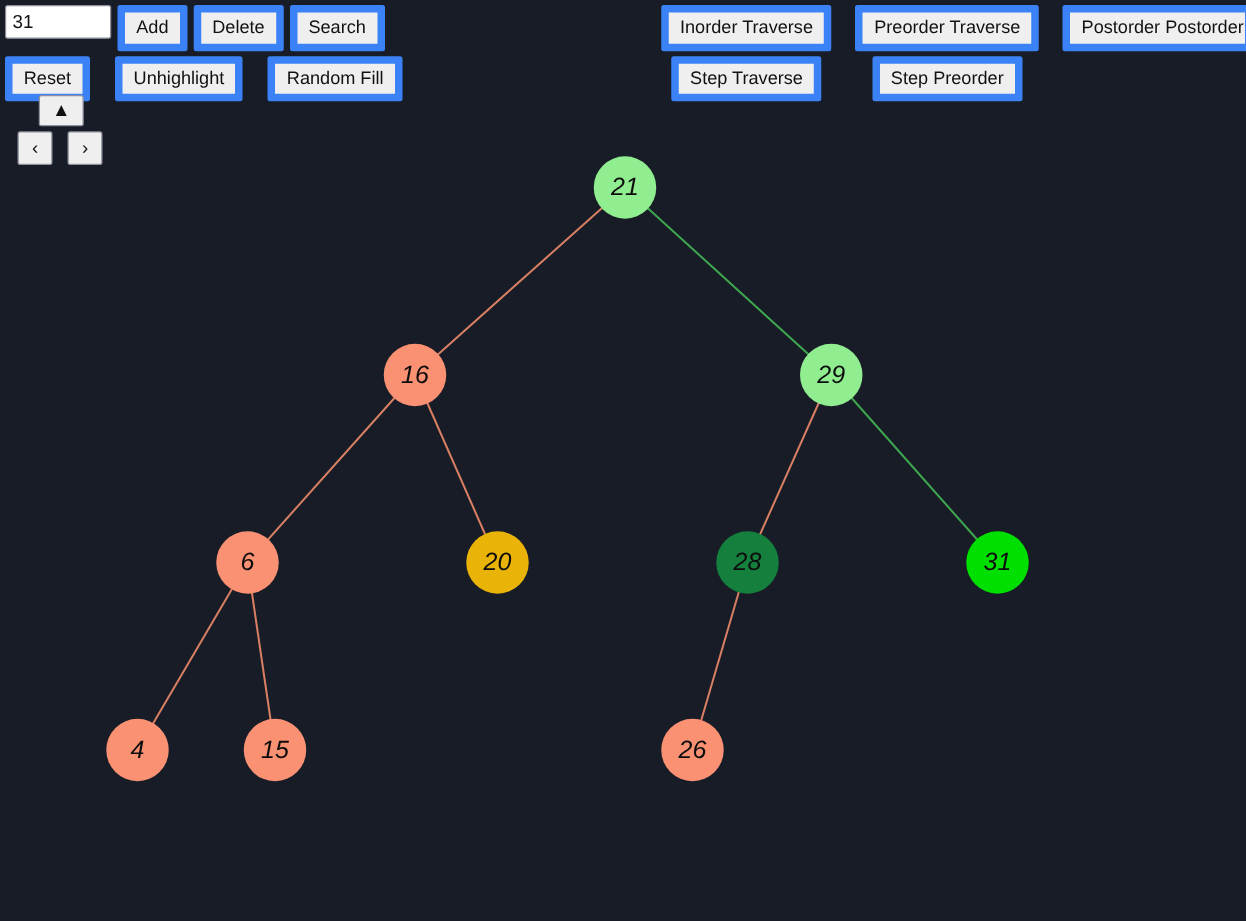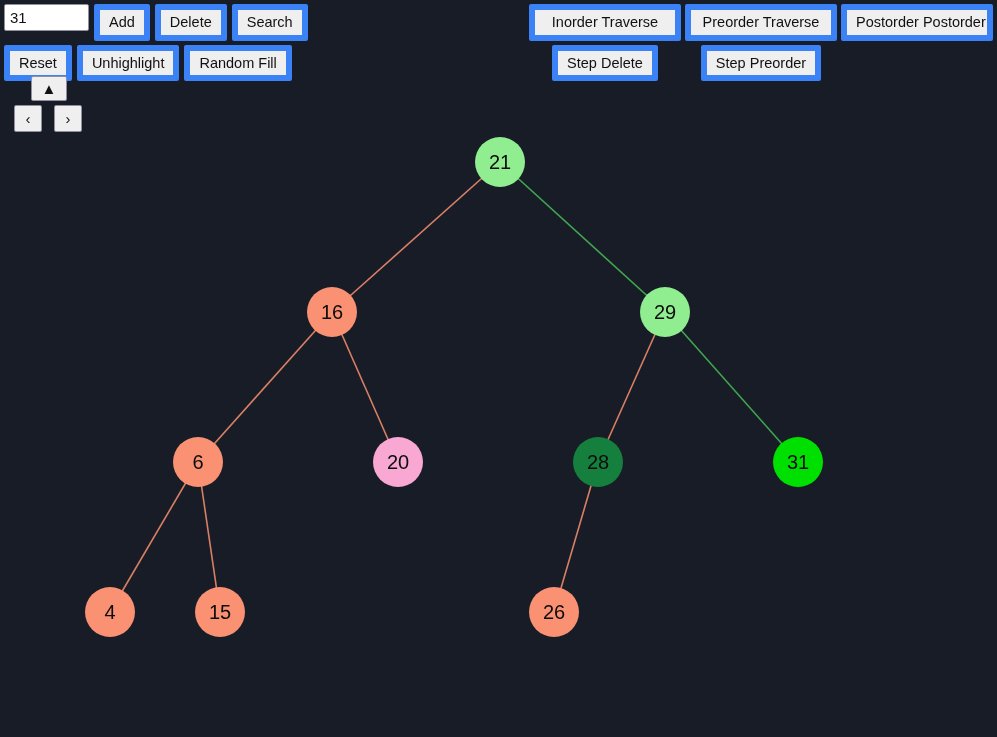--- a/index.html
+++ b/index.html
@@ -26,21 +26,21 @@
     position: absolute;
     left: 529px;
     top: 4px;
     width: 466px;
   }
   .row {
     display: flex;
     align-items: flex-start;
     margin-bottom: 4px;
   }
-  .row.r2 { margin-bottom: 0; }
+  .row.r2 { margin-bottom: 0; gap: 15px; }
 
   .btn {
     font-family: "Liberation Sans", sans-serif;
     font-size: 14.5px;
     line-height: 1;
     color: #111111;
     background: #efefef;
     border: 6px solid #3b82f6;
     border-radius: 2px;
     padding: 5px 9px;
@@ -104,24 +104,25 @@
     box-sizing: border-box;
   }
   .nav-up    { left: 31px; top: 4px;  width: 36px; height: 25px; }
   .nav-left  { left: 14px; top: 33px; width: 28px; height: 27px; }
   .nav-right { left: 54px; top: 33px; width: 28px; height: 27px; }
 
   
   .tree-canvas {
     position: absolute;
     left: 0;
-    top: 12px;
+    top: 0;
     width: 997px;
     height: 598px;
     pointer-events: none;
+    font-style: italic;
   }
   .edges { position: absolute; left: 0; top: 0; }
 
   .node {
     position: absolute;
     width: 50px;
     height: 50px;
     border-radius: 50%;
     display: flex;
     align-items: center;
@@ -149,21 +150,21 @@
     <button class="btn">Unhighlight</button>
     <button class="btn">Random Fill</button>
   </div>
 </div>
 
 <div class="toolbar-right">
   <div class="row r2">
 
     <div class="trav-col">
       <button class="btn wide">Inorder Traverse</button>
-      <button class="btn">Step Delete</button>
+      <button class="btn">Step Traverse</button>
     </div>
 
     <div class="trav-col">
       <button class="btn wide">Preorder Traverse</button>
       <button class="btn">Step Preorder</button>
     </div>
 
     <div class="trav-col">
       <button class="btn wide">Postorder Postorder</button>
     </div>
@@ -195,21 +196,21 @@
       </div>
       <div class="node" style="left: 307px; top: 275px; background: rgb(250, 145, 115);">
         <span>16</span>
       </div>
       <div class="node" style="left: 640px; top: 275px; background: rgb(144, 238, 144);">
         <span>29</span>
       </div>
       <div class="node" style="left: 173px; top: 425px; background: rgb(250, 145, 115);">
         <span>6</span>
       </div>
-      <div class="node" style="left: 373px; top: 425px; background: #f9a8d4;">
+      <div class="node" style="left: 373px; top: 425px; background: #eab308;">
         <span>20</span>
       </div>
       <div class="node" style="left: 573px; top: 425px; background: #15803d;">
         <span>28</span>
       </div>
       <div class="node" style="left: 773px; top: 425px; background: rgb(0, 224, 0);">
         <span>31</span>
       </div>
       <div class="node" style="left: 85px; top: 575px; background: rgb(250, 145, 115);">
         <span>4</span>

